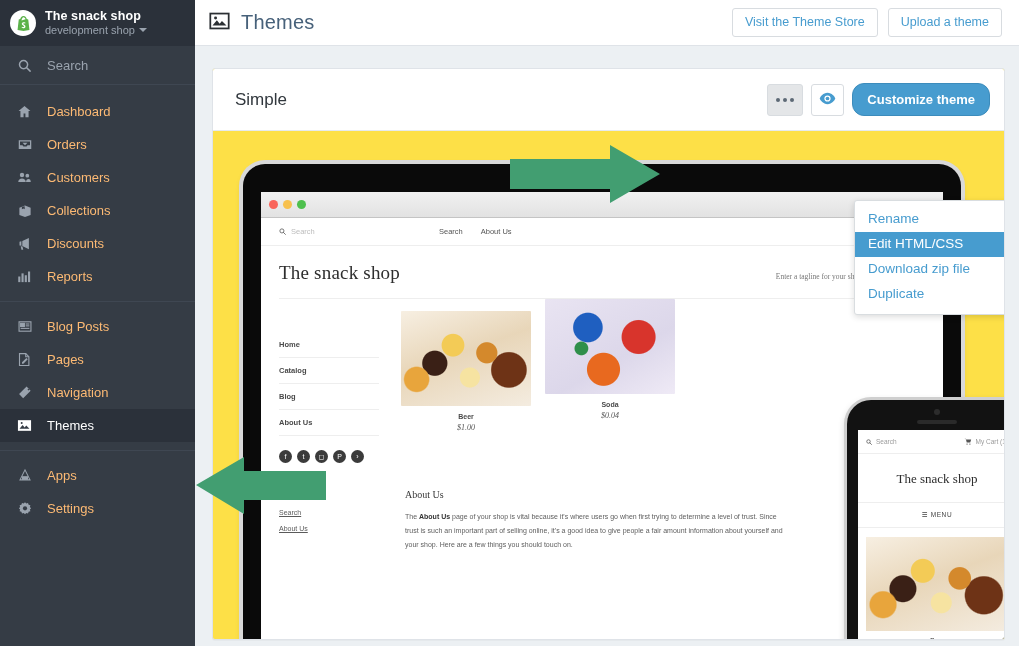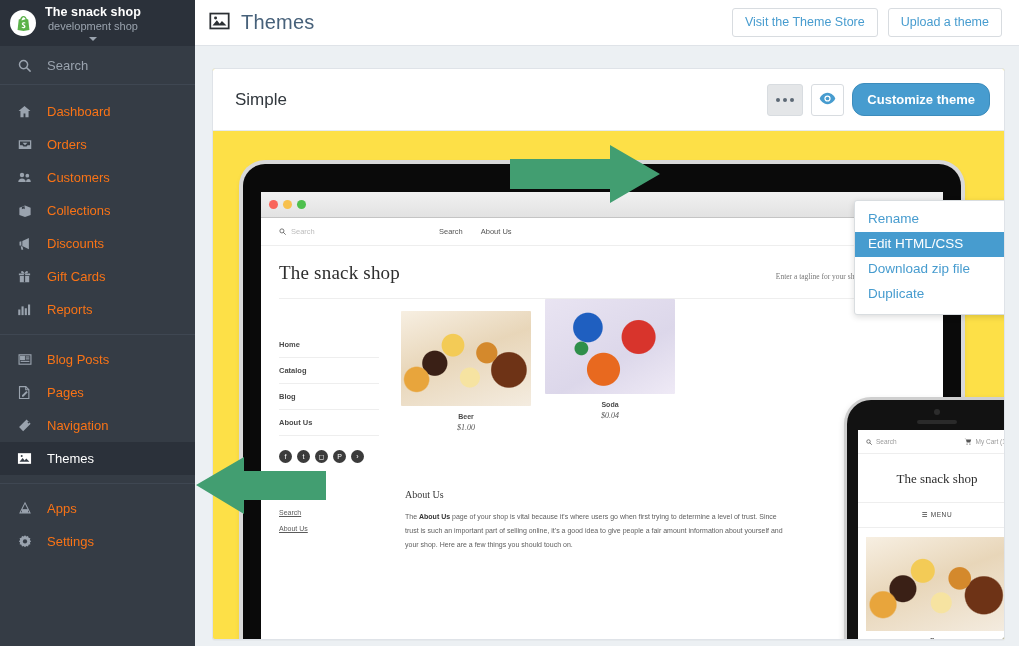--- a/index.html
+++ b/index.html
@@ -28,21 +28,21 @@
   }
   .shop-logo {
     width: 26px; height: 26px; border-radius: 50%;
     background: #ffffff;
     display: flex; align-items: center; justify-content: center;
     flex: 0 0 26px;
   }
   .shop-logo svg { display: block; }
   .shop-names { display: flex; flex-direction: column; line-height: 1.15; }
   .shop-title { color: #ffffff; font-size: 12.5px; font-weight: bold; letter-spacing: .1px; }
-  .shop-sub { color: #9aa3ae; font-size: 11px; display: flex; align-items: center; gap: 4px; flex-direction: column; }
+  .shop-sub { color: #9aa3ae; font-size: 11px; display: flex; align-items: center; gap: 4px; }
   .caret-down {
     width: 0; height: 0;
     border-left: 4px solid transparent;
     border-right: 4px solid transparent;
     border-top: 4px solid #9aa3ae;
     display: inline-block;
   }
 
   .nav-search {
     height: 39px;
@@ -54,21 +54,21 @@
 
   .nav-group { padding-top: 10px; }
   .nav-group.second { padding-top: 8px; border-top: 1px solid #3f4752; margin-top: 8px;}
   .nav-item {
     height: 33px;
     display: flex; align-items: center;
     padding-left: 16px; gap: 14px;
     cursor: pointer;
     position: relative;
   }
-  .nav-item .label { color: #f97316; font-size: 13px; white-space: nowrap; }
+  .nav-item .label { color: #fdba74; font-size: 13px; white-space: nowrap; }
   .nav-item.active { background: #2b313a; }
   .nav-item.active .label { color: #ffffff; }
   .nav-icon { width: 17px; display: flex; align-items: center; justify-content: center; flex: 0 0 17px; }
   .nav-icon svg { display: block; }
 
   
   .main {
     flex: 1 1 auto; height: 646px;
     background: #ecf0f3;
     position: relative;
@@ -407,30 +407,20 @@
         <span class="label">Collections</span>
       </div>
       <div class="nav-item">
         <span class="nav-icon">
           <svg width="17" height="15" viewBox="0 0 24 24" fill="#9aa3ae">
               <path d="M4 9v6l3 .5V8.5zM8.5 8 19 3v18L8.5 16z"></path>
               <path d="M6 16.5 7 22h3l-1.2-5.2z"></path>
             </svg>
         </span>
         <span class="label">Discounts</span>
-      </div>
-      <div class="nav-item">
-        <span class="nav-icon">
-          <svg width="15" height="15" viewBox="0 0 24 24" fill="#9aa3ae">
-              <path d="M3 7h18v3H3zM4.5 11h15v10h-15z"></path>
-              <path d="M11 7h2v14h-2z" fill="#353c45"></path>
-              <path d="M8 3c1.8 0 3 2 4 4-2.5.3-4.5 0-5.2-1.2C6.1 4.6 6.8 3 8 3zm8 0c-1.8 0-3 2-4 4 2.5.3 4.5 0 5.2-1.2.7-1.2 0-2.8-1.2-2.8z"></path>
-            </svg>
-        </span>
-        <span class="label">Gift Cards</span>
       </div>
       <div class="nav-item">
         <span class="nav-icon">
           <svg width="15" height="15" viewBox="0 0 24 24" fill="#9aa3ae">
               <rect x="2" y="12" width="3.4" height="9"></rect>
               <rect x="7.2" y="7" width="3.4" height="14"></rect>
               <rect x="12.4" y="10" width="3.4" height="11"></rect>
               <rect x="17.6" y="4" width="3.4" height="17"></rect>
             </svg>
         </span>

